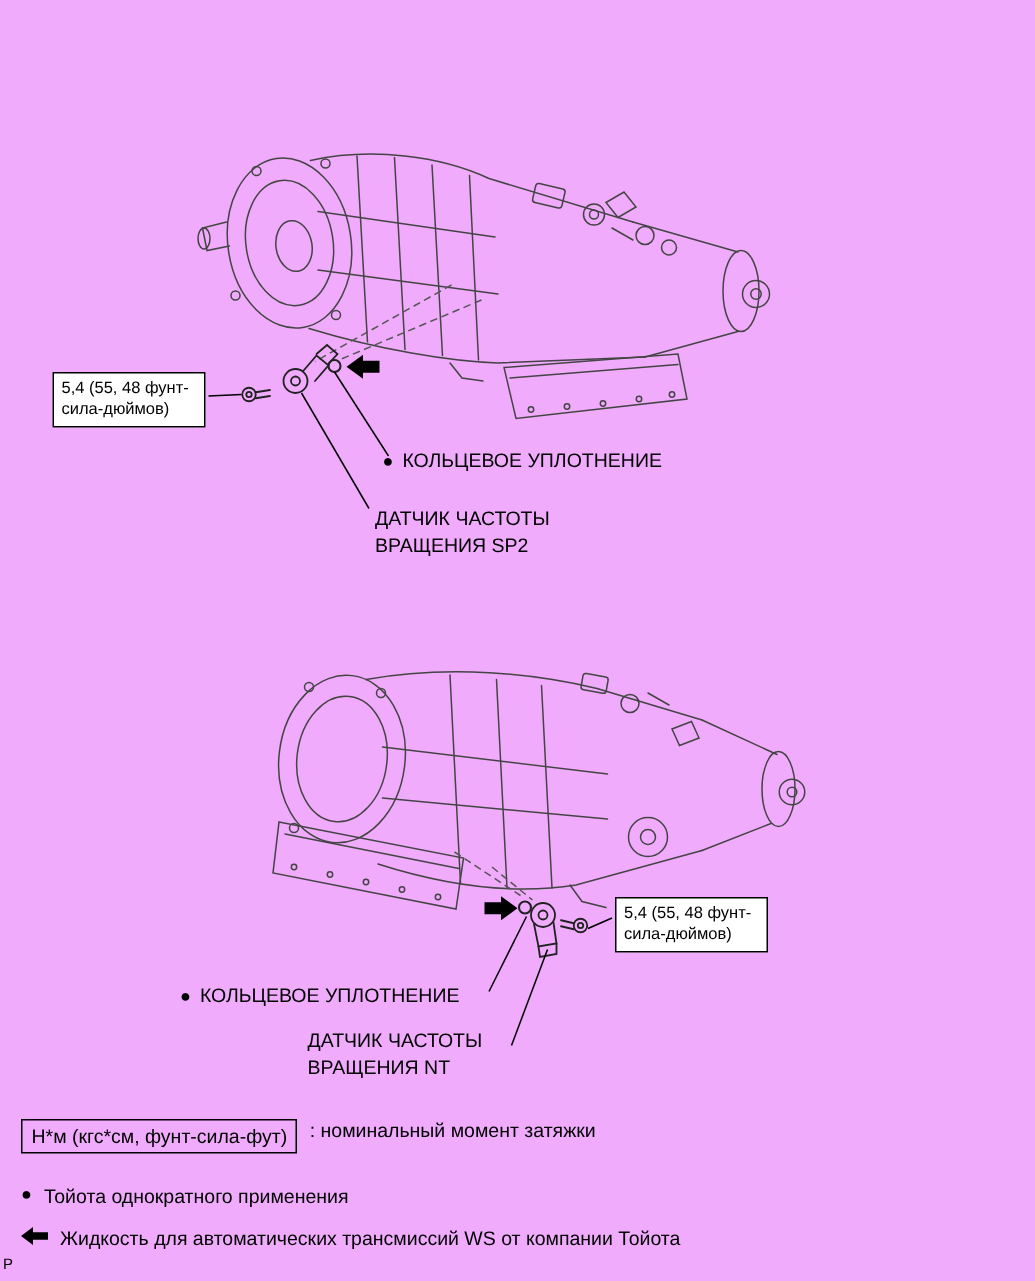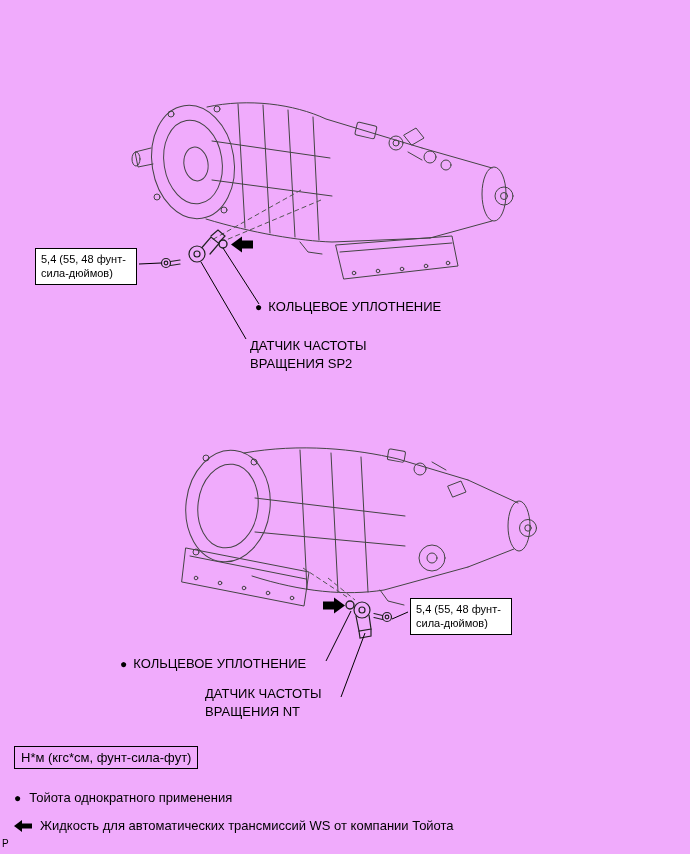--- a/index.html
+++ b/index.html
@@ -36,21 +36,21 @@
   .bullet-label {
     display: flex;
     align-items: center;
     gap: 6px;
     white-space: nowrap;
   }
   .bullet { font-size: 12px; line-height: 1; }
   .legend-row {
     position: absolute;
     display: flex;
-    align-items: center;
+    align-items: flex-start;
     gap: 8px;
     font-size: 13px;
     white-space: nowrap;
   }
   .boxed {
     display: inline-block;
     border: 1px solid #000;
     padding: 3px 6px;
   }
   .arrow-icon { flex: 0 0 auto; }
@@ -227,20 +227,21 @@
       <span class="bullet">●</span>
       <span>КОЛЬЦЕВОЕ УПЛОТНЕНИЕ</span>
     </div>
 
     <div class="label" style="left:205px;top:285px">ДАТЧИК ЧАСТОТЫ
 ВРАЩЕНИЯ NT</div>
   </section>
 
   <div class="legend-row" style="left:14px;top:746px">
     <span class="boxed">Н*м (кгс*см, фунт-сила-фут)</span>
+    <span>: номинальный момент затяжки</span>
   </div>
 
   <div class="legend-row" style="left:14px;top:790px">
     <span class="bullet">●</span>
     <span>Тойота однократного применения</span>
   </div>
 
   <div class="legend-row" style="left:14px;top:818px">
     <svg class="arrow-icon" width="18" height="12" viewBox="0 0 18 12">
       <polygon points="0,6 8,0 8,3.5 18,3.5 18,8.5 8,8.5 8,12" fill="#000"></polygon>

